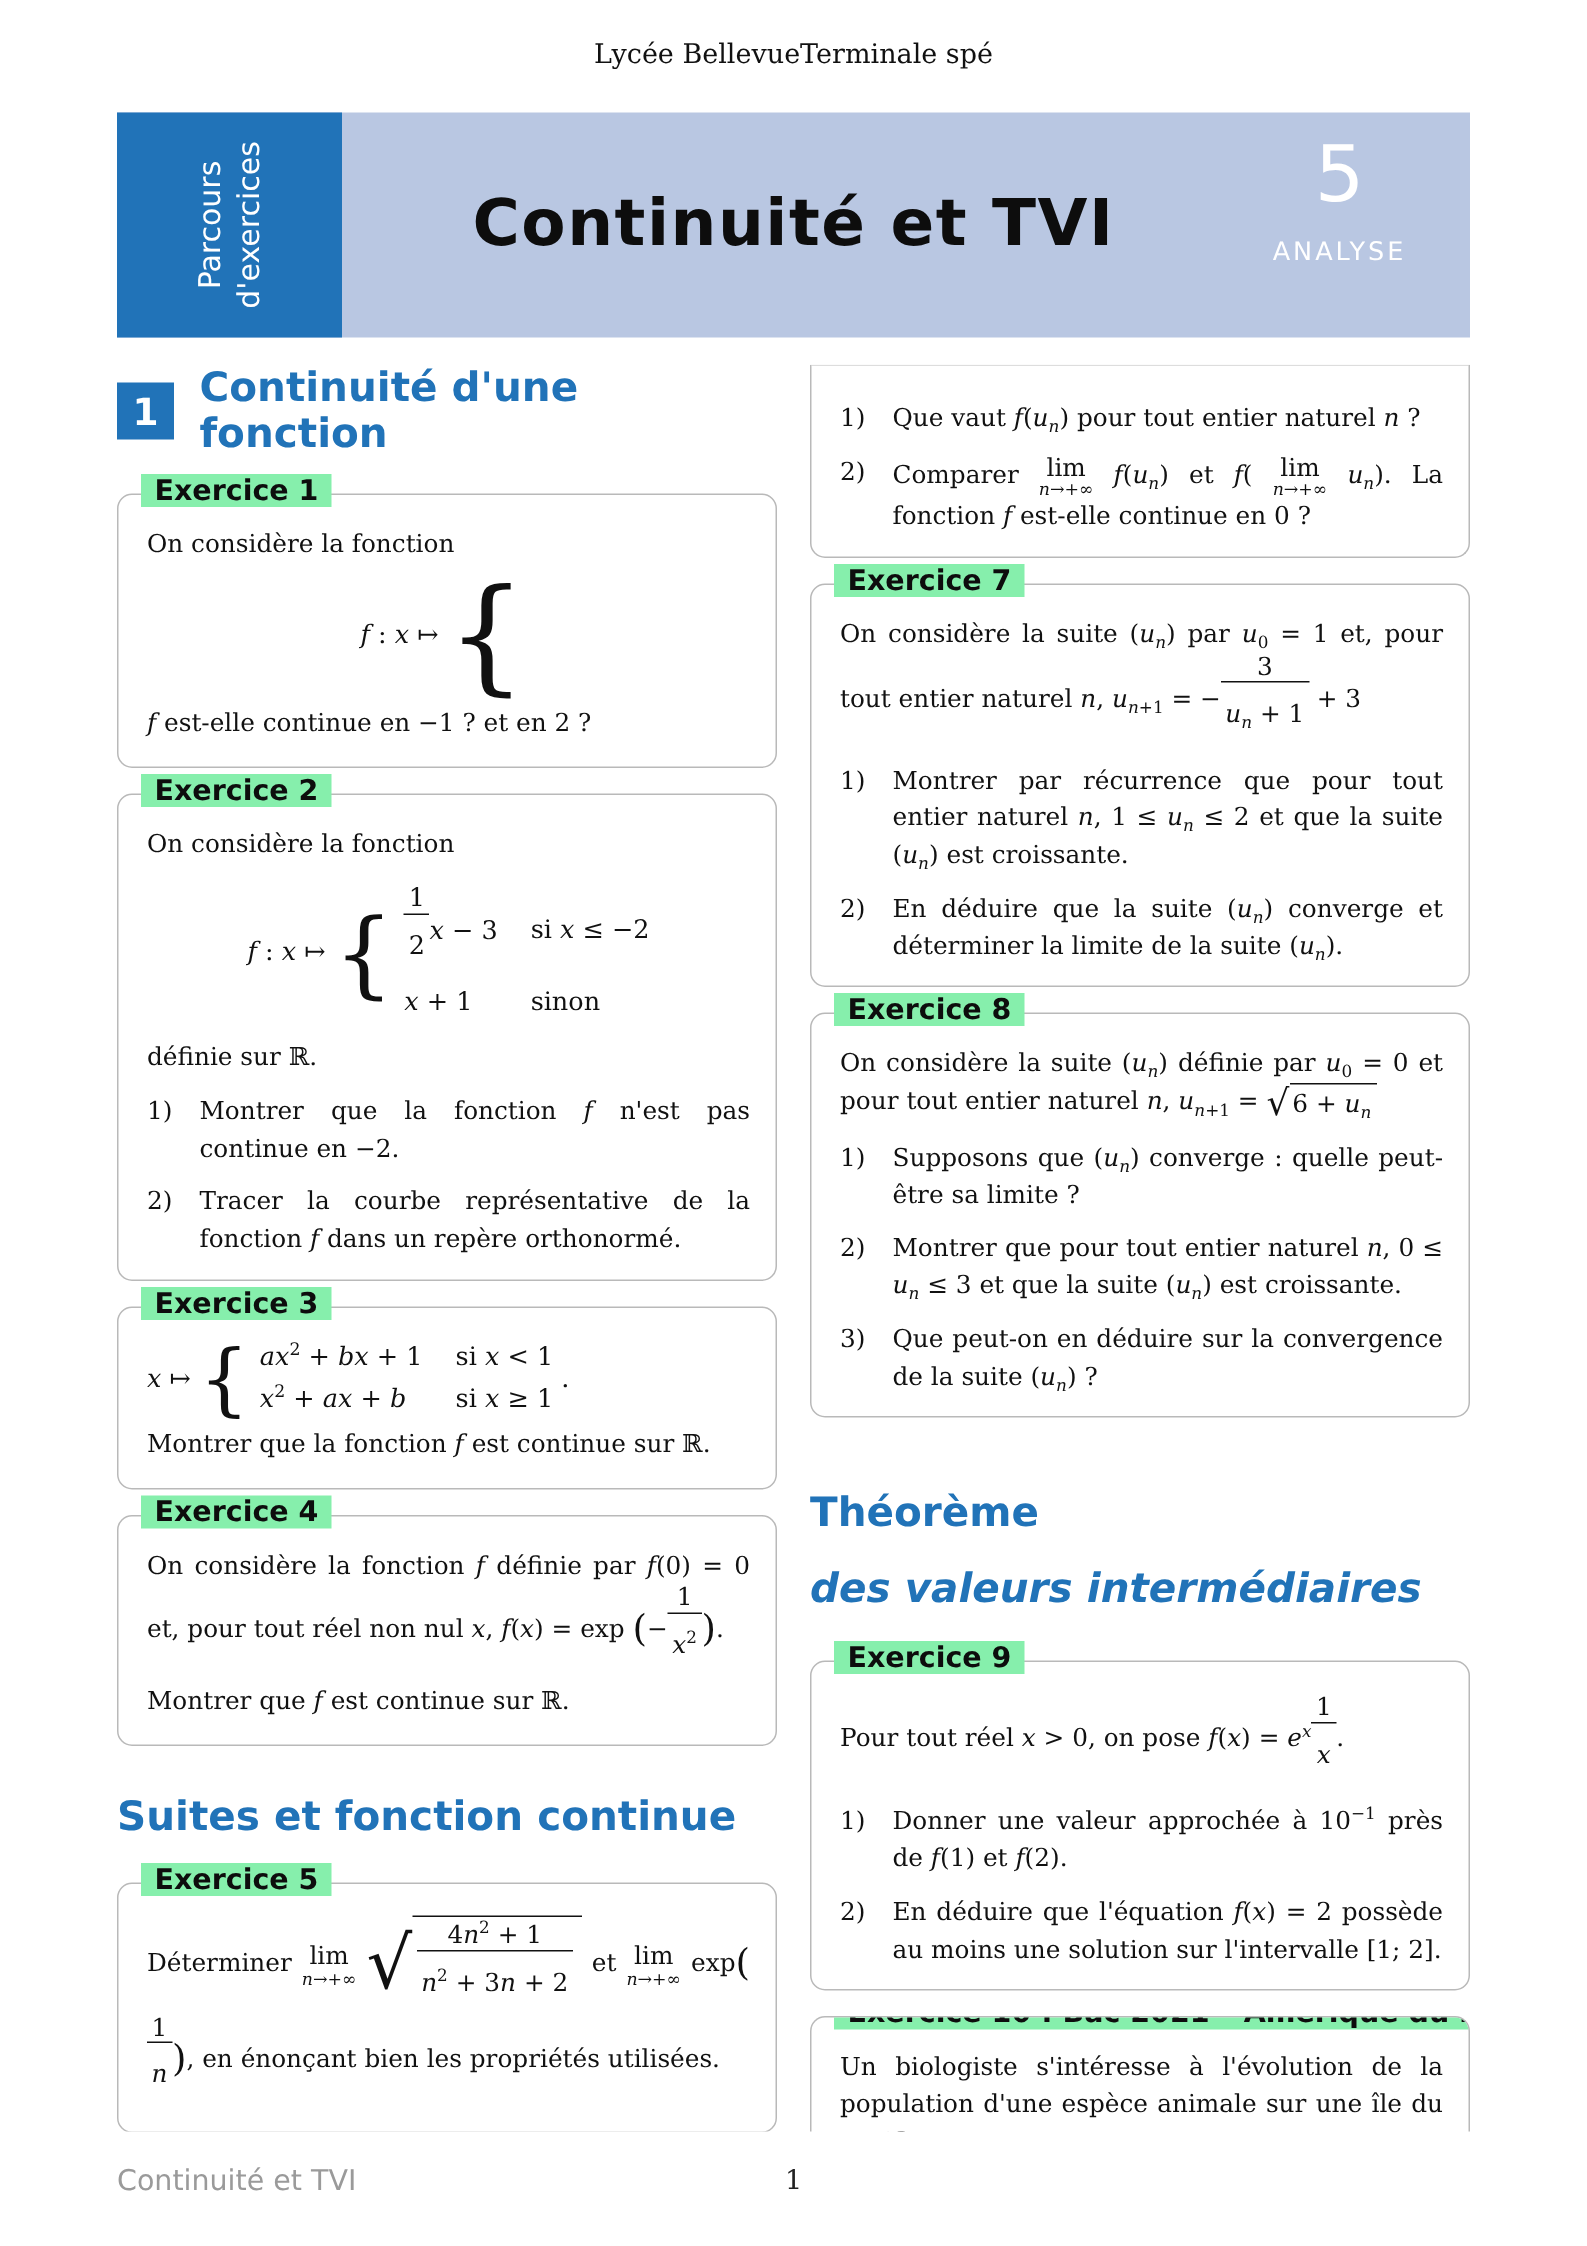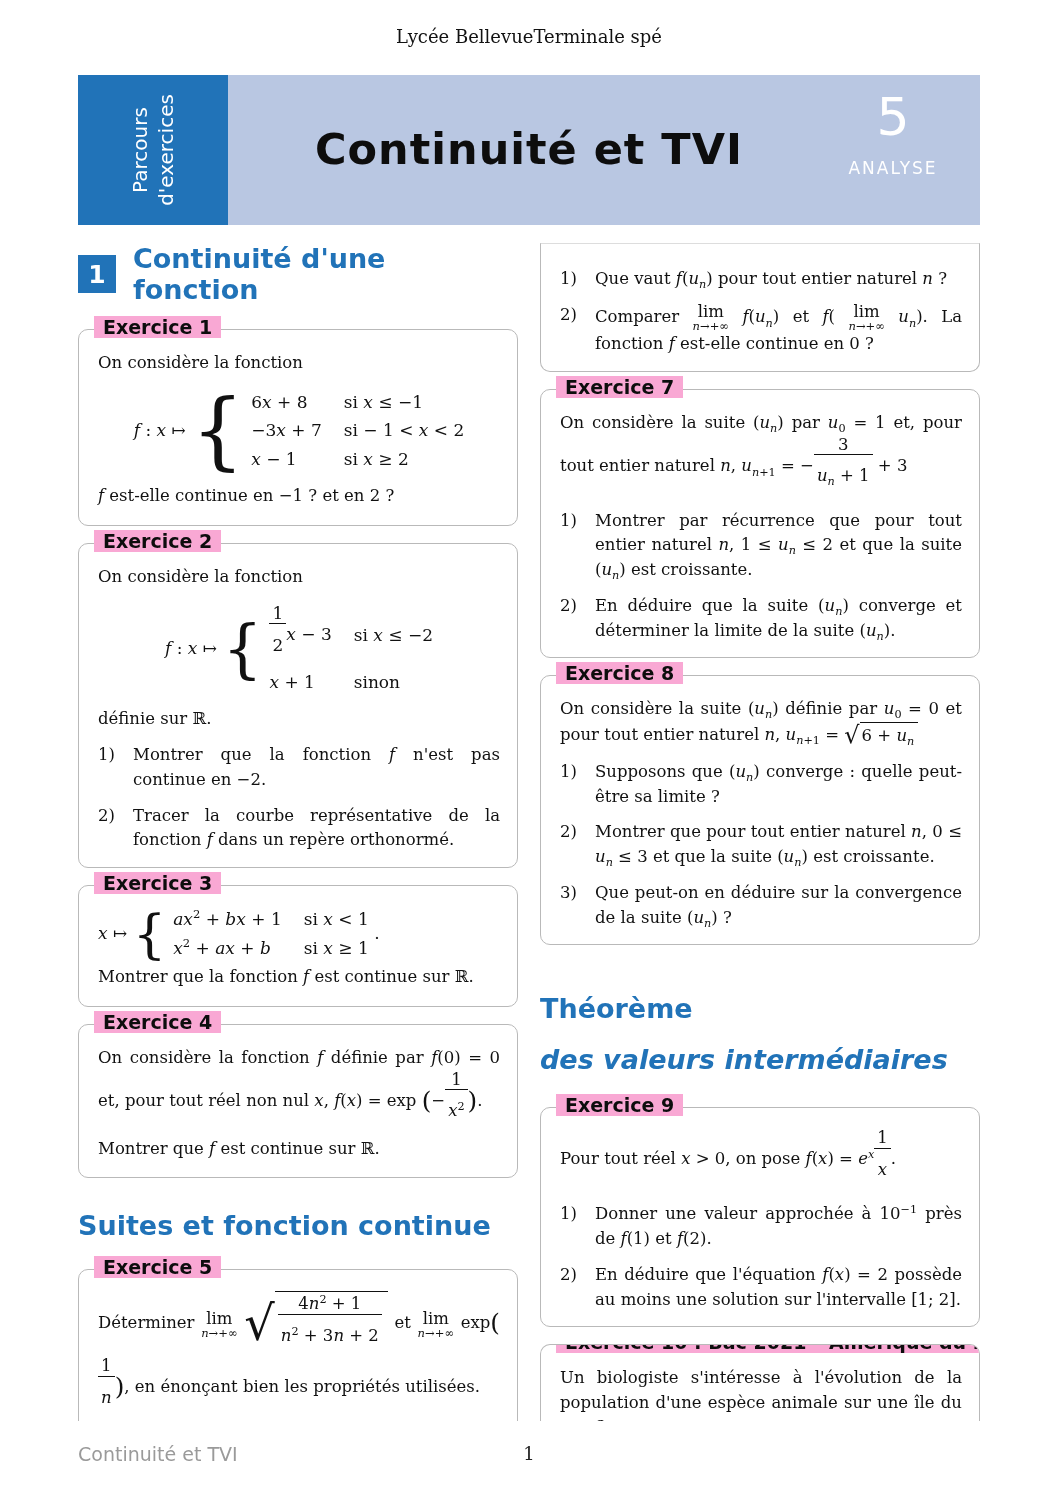--- a/index.html
+++ b/index.html
@@ -37,21 +37,21 @@
   .sec-num{width:38px;height:38px;background:var(--accent-blue);color:#fff;flex:none;
     font-family:"DejaVu Sans",sans-serif;font-weight:bold;font-size:25px;
     display:flex;align-items:center;justify-content:center;}
   .sec-title, .sec-line{color:var(--accent-blue);font-family:"DejaVu Sans",sans-serif;font-weight:bold;font-size:27px;}
   .sec-line.mt{margin:32px 0 28px 0;}
   .sec-line.t1{margin:48px 0 0 0;}
   .sec-line.t2{margin:20px 0 32px 0;font-style:italic;}
   
   .exo{position:relative;border:1.5px solid var(--box-border);border-radius:10px;
     padding:17px 17px 12px 19px;margin-bottom:17px;background:#fff;}
-  .exo-title{position:absolute;top:-14px;left:15px;background:#f9a8d4;padding:0 9px;
+  .exo-title{position:absolute;top:-14px;left:15px;background:#86efac;padding:0 9px;
     font-family:"DejaVu Sans",sans-serif;font-weight:bold;font-size:19px;color:#0d0d0d;white-space:nowrap;}
   .cut-bottom{border-bottom:1px solid #cfcfcf;border-bottom-left-radius:0;border-bottom-right-radius:0;overflow:hidden;}
   .cut-top{border-top:1px solid #dddddd;border-top-left-radius:0;border-top-right-radius:0;padding-top:12px;}
   .exo-body{font-size:16.5px;line-height:1.5;text-align:justify;}
   .exo-body p{margin:4px 0;}
   
   .q{display:flex;margin:11px 0 2px 0;}
   .qn{flex:none;width:35px;}
   .qt{flex:1;text-align:justify;}
   
@@ -113,28 +113,20 @@
       <div class="sec-num">1</div>
       <div class="sec-title">Continuité d'une fonction</div>
     </div>
 
     <section class="exo">
       <h3 class="exo-title">Exercice 1</h3>
       <div class="exo-body">
           <p>On considère la fonction</p>
           <div class="dmath"><i>f</i> : <i>x</i> ↦ <span class="cases">
               <span class="brace b3">{</span>
-              <span class="rows">
-                <span>6<i>x</i> + 8</span>
-                <span>si <i>x</i> ≤ −1</span>
-                <span>−3<i>x</i> + 7</span>
-                <span>si − 1 &lt; <i>x</i> &lt; 2</span>
-                <span><i>x</i> − 1</span>
-                <span>si <i>x</i> ≥ 2</span>
-              </span>
             </span></div>
           <p><i>f</i> est-elle continue en −1 ? et en 2 ?</p>
         </div>
     </section>
 
     <section class="exo">
       <h3 class="exo-title">Exercice 2</h3>
       <div class="exo-body">
           <p>On considère la fonction</p>
           <div class="dmath"><i>f</i> : <i>x</i> ↦ <span class="cases">

